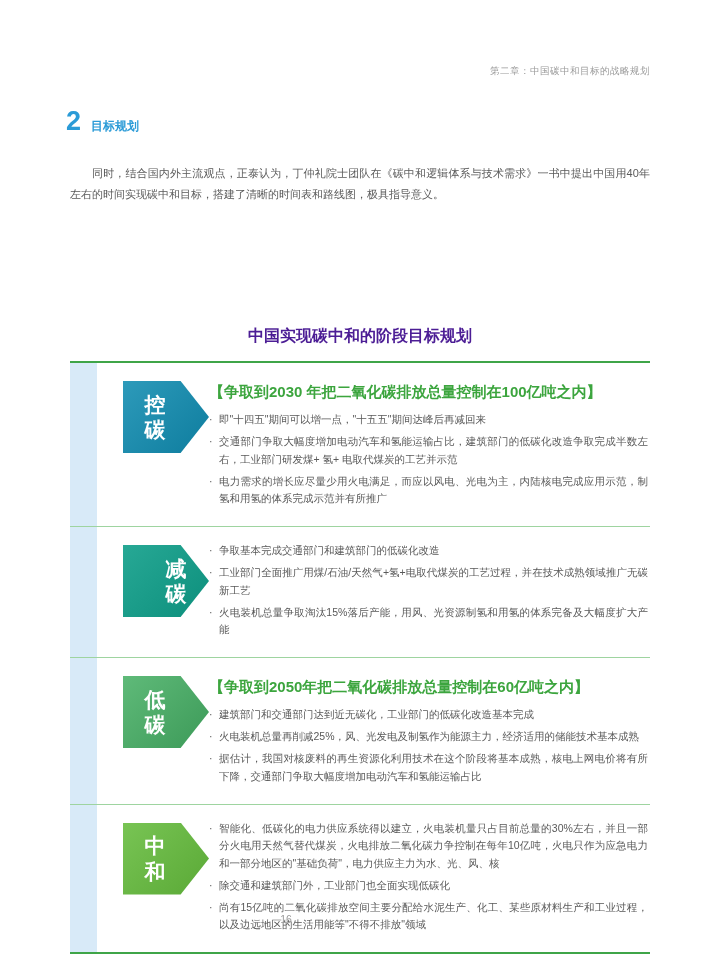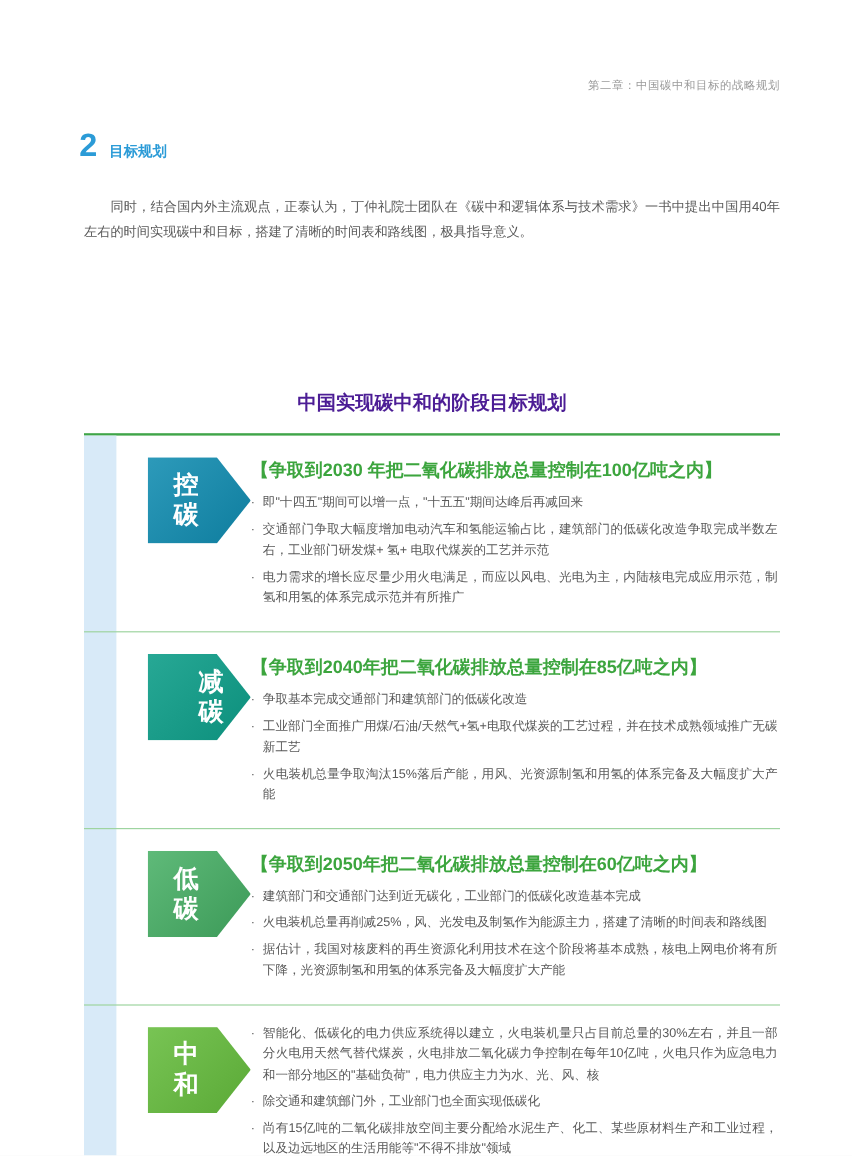--- a/index.html
+++ b/index.html
@@ -126,21 +126,20 @@
       </div>
     </div>
 
     <div class="stage">
       <div class="arrow-cell">
         <div class="stage-arrow" style="background: linear-gradient(135deg, rgb(39, 168, 149), rgb(12, 143, 124)); justify-content: flex-end;">
           <span class="arrow-label">减碳</span>
         </div>
       </div>
       <div class="stage-content">
-        <div class="stage-heading">【争取到2040年把二氧化碳排放总量控制在85亿吨之内】</div>
         <ul class="bullets">
           <li>
               <span class="dot">·</span>
               <span class="btext">争取基本完成交通部门和建筑部门的低碳化改造</span>
             </li>
           <li>
               <span class="dot">·</span>
               <span class="btext">工业部门全面推广用煤/石油/天然气+氢+电取代煤炭的工艺过程，并在技术成熟领域推广无碳新工艺</span>
             </li>
           <li>
@@ -159,25 +158,25 @@
       </div>
       <div class="stage-content">
         <div class="stage-heading">【争取到2050年把二氧化碳排放总量控制在60亿吨之内】</div>
         <ul class="bullets">
           <li>
               <span class="dot">·</span>
               <span class="btext">建筑部门和交通部门达到近无碳化，工业部门的低碳化改造基本完成</span>
             </li>
           <li>
               <span class="dot">·</span>
-              <span class="btext">火电装机总量再削减25%，风、光发电及制氢作为能源主力，搭建了清晰的时间表和路线图</span>
-            </li>
-          <li>
-              <span class="dot">·</span>
-              <span class="btext">据估计，我国对核废料的再生资源化利用技术在这个阶段将基本成熟，核电上网电价将有所下降，光资源制氢和用氢的体系完备及大幅度扩大产能</span>
+              <span class="btext">火电装机总量再削减25%，风、光发电及制氢作为能源主力，经济适用的储能技术基本成熟</span>
+            </li>
+          <li>
+              <span class="dot">·</span>
+              <span class="btext">据估计，我国对核废料的再生资源化利用技术在这个阶段将基本成熟，核电上网电价将有所下降，交通部门争取大幅度增加电动汽车和氢能运输占比</span>
             </li>
         </ul>
       </div>
     </div>
 
     <div class="stage">
       <div class="arrow-cell">
         <div class="stage-arrow" style="background: linear-gradient(135deg, rgb(120, 196, 84), rgb(90, 169, 54)); justify-content: center;">
           <span class="arrow-label">中和</span>
         </div>

